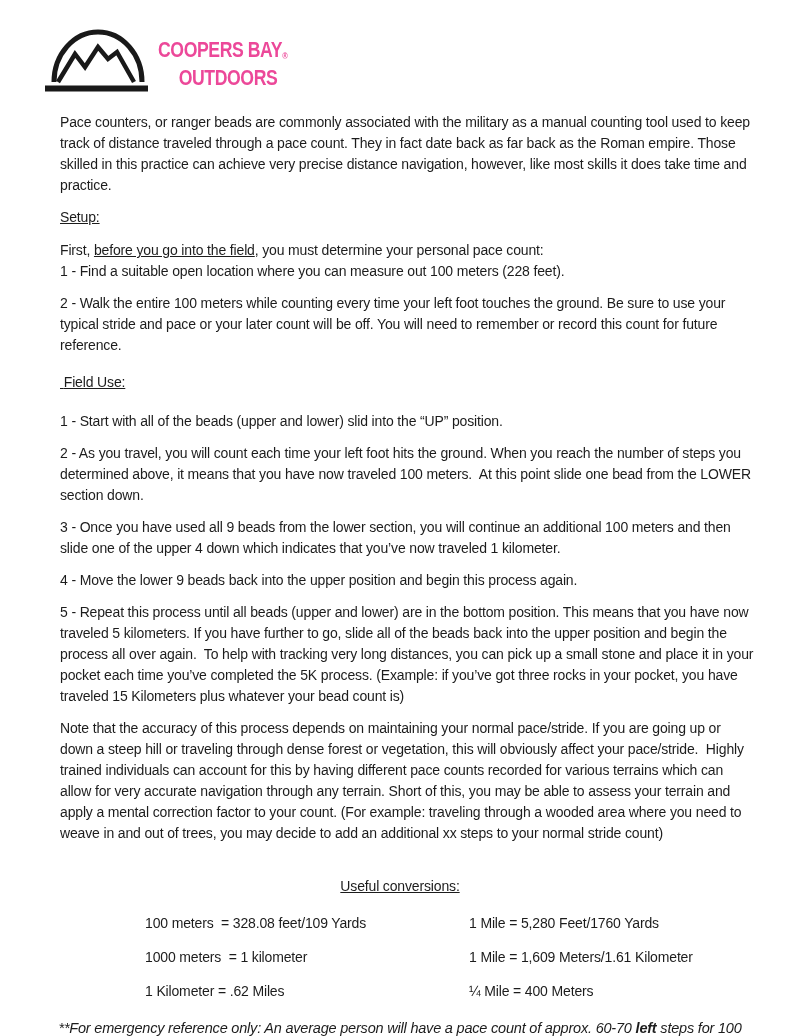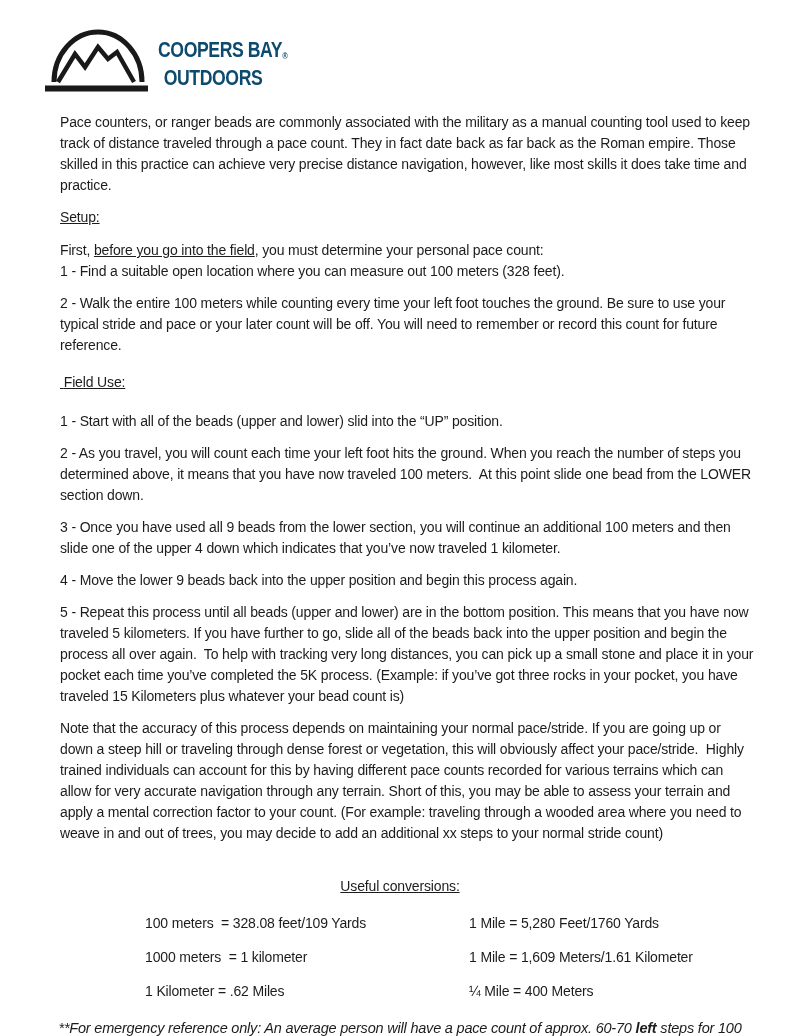--- a/index.html
+++ b/index.html
@@ -30,23 +30,24 @@
   }
   .logo-mark {
     width: 105px;
     height: 68px;
     flex: 0 0 auto;
   }
   .brand-text {
     margin-left: 8px;
     padding-top: 13px;
     font-weight: 700;
-    color: #0c4a6e;
+    color: #ec4899;
     line-height: 22px;
     letter-spacing: -0.5px;
+    text-align: center;
   }
   .brand-line1, .brand-line2 {
     display: inline-block;
     transform: scaleX(0.82);
     transform-origin: left center;
     font-size: 21.5px;
     white-space: nowrap;
   }
   .brand-line2 { padding-left: 7px; }
   .reg-mark {
@@ -124,21 +125,21 @@
     </div>
   </div>
 
   <div class="doc">
 
     <p>Pace counters, or ranger beads are commonly associated with the military as a manual counting tool used to keep track of distance traveled through a pace count. They in fact date back as far back as the Roman empire. Those skilled in this practice can achieve very precise distance navigation, however, like most skills it does take time and practice.</p>
 
     <p class="heading setup">Setup:</p>
 
     <p class="tight"><span>First, </span><span class="u">before you go into the field</span><span>, you must determine your personal pace count:</span></p>
-    <p>1 - Find a suitable open location where you can measure out 100 meters (328 feet).</p>
+    <p>1 - Find a suitable open location where you can measure out 100 meters (228 feet).</p>
 
     <p>2 - Walk the entire 100 meters while counting every time your left foot touches the ground. Be sure to use your typical stride and pace or your later count will be off. You will need to remember or record this count for future reference.</p>
 
     <p class="heading fielduse u"> Field Use:</p>
 
     <p>1 - Start with all of the beads (upper and lower) slid into the “UP” position.</p>
     <p>2 - As you travel, you will count each time your left foot hits the ground. When you reach the number of steps you determined above, it means that you have now traveled 100 meters.  At this point slide one bead from the LOWER section down.</p>
     <p>3 - Once you have used all 9 beads from the lower section, you will continue an additional 100 meters and then slide one of the upper 4 down which indicates that you’ve now traveled 1 kilometer.</p>
     <p>4 - Move the lower 9 beads back into the upper position and begin this process again.</p>
     <p>5 - Repeat this process until all beads (upper and lower) are in the bottom position. This means that you have now traveled 5 kilometers. If you have further to go, slide all of the beads back into the upper position and begin the process all over again.  To help with tracking very long distances, you can pick up a small stone and place it in your pocket each time you’ve completed the 5K process. (Example: if you’ve got three rocks in your pocket, you have traveled 15 Kilometers plus whatever your bead count is)</p>

